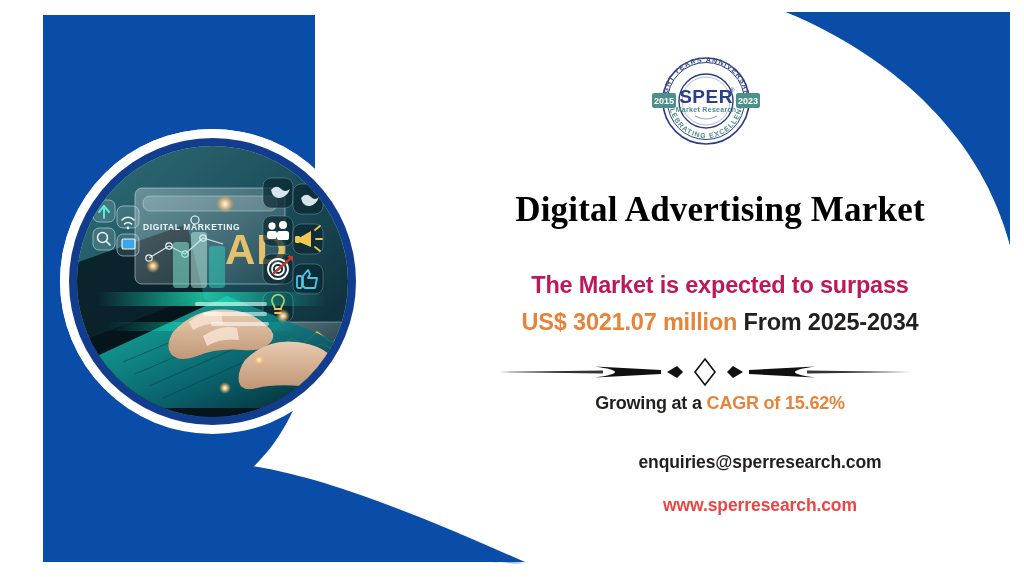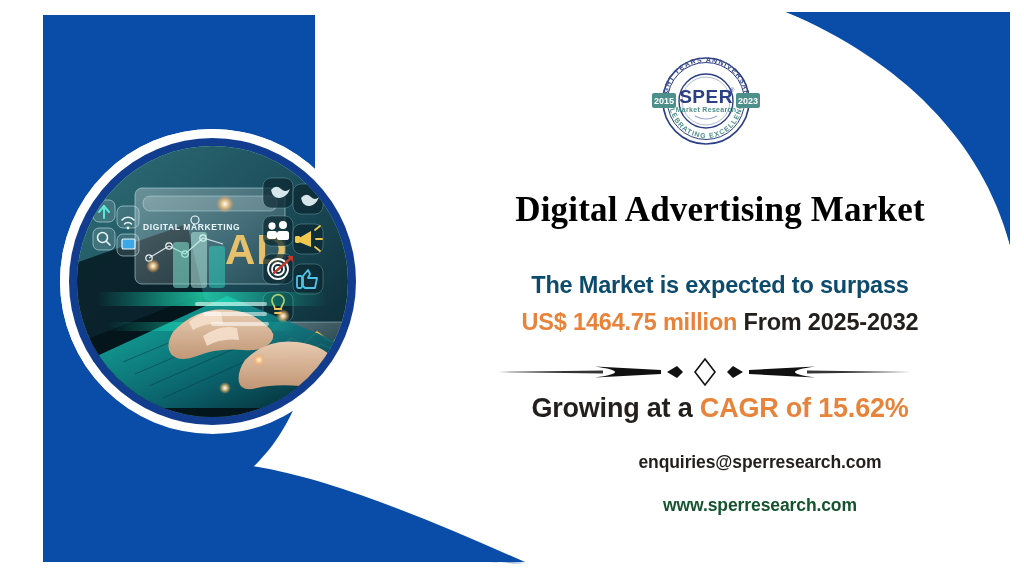--- a/index.html
+++ b/index.html
@@ -21,32 +21,32 @@
   .photo-clip{position:absolute;left:17px;top:17px;width:271px;height:271px;
       border-radius:50%;overflow:hidden;background:#86efac;}
   .photo-clip svg{display:block;width:271px;height:271px;}
 
   
   .content{position:absolute;left:440px;top:0;width:560px;height:577px;}
   .title{position:absolute;left:0;top:192px;width:560px;text-align:center;
       font-family:"Liberation Serif",serif;font-weight:700;font-size:35px;
       letter-spacing:.2px;color:#000000;line-height:1;}
   .sub1{position:absolute;left:0;top:272px;width:560px;text-align:center;
-      font-weight:700;font-size:23.5px;color:#0c4a6e;letter-spacing:-.2px;}
+      font-weight:700;font-size:23.5px;color:#be185d;letter-spacing:-.2px;}
   .sub2{position:absolute;left:0;top:309px;width:560px;text-align:center;
       font-weight:700;font-size:23.5px;color:#231f1c;letter-spacing:-.2px;}
   .accent{color:#e8833a;}
   .cagr{position:absolute;left:0;top:393px;width:560px;text-align:center;
-      font-weight:700;font-size:27px;color:#231f1c;letter-spacing:-.2px;}
+      font-weight:700;font-size:18px;color:#231f1c;letter-spacing:-.2px;}
   .divider{position:absolute;left:45px;top:357px;width:440px;height:30px;}
   .divider svg{display:block;width:440px;height:30px;}
   .email{position:absolute;left:80px;top:452px;width:480px;text-align:center;
       font-weight:700;font-size:17.5px;color:#231f1c;letter-spacing:-.1px;}
   .site{position:absolute;left:80px;top:495px;width:480px;text-align:center;
-      font-weight:700;font-size:17.5px;color:#14532d;letter-spacing:-.1px;}
+      font-weight:700;font-size:17.5px;color:#ef4444;letter-spacing:-.1px;}
 
   
   .logo{position:absolute;left:651px;top:46px;width:110px;height:110px;}
   .logo svg{display:block;width:110px;height:110px;}
 </style>
 </head>
 <body>
 
 <div class="banner">
 
@@ -288,21 +288,21 @@
     </svg>
   </div>
 
   <div class="content">
 
     <div class="title">Digital Advertising Market</div>
 
     <div class="sub1">The Market is expected to surpass</div>
 
     <div class="sub2">
-      <span class="accent">US$ 1464.75 million</span><span> From 2025-2032</span>
+      <span class="accent">US$ 3021.07 million</span><span> From 2025-2034</span>
     </div>
 
     <div class="divider">
       <svg viewBox="0 0 440 30" xmlns="http://www.w3.org/2000/svg">
         <g fill="#111111">
           <path d="M14 15 L118 13.4 L118 16.6 Z" opacity=".85"></path>
           <path d="M110 9.5 L176 13 L176 17 L110 20.5 Q150 15 110 9.5 Z"></path>
           <path d="M182 15 L192 9 L198 15 L192 21 Z"></path>
           <path d="M330 9.5 L264 13 L264 17 L330 20.5 Q290 15 330 9.5 Z"></path>
           <path d="M258 15 L248 9 L242 15 L248 21 Z"></path>

